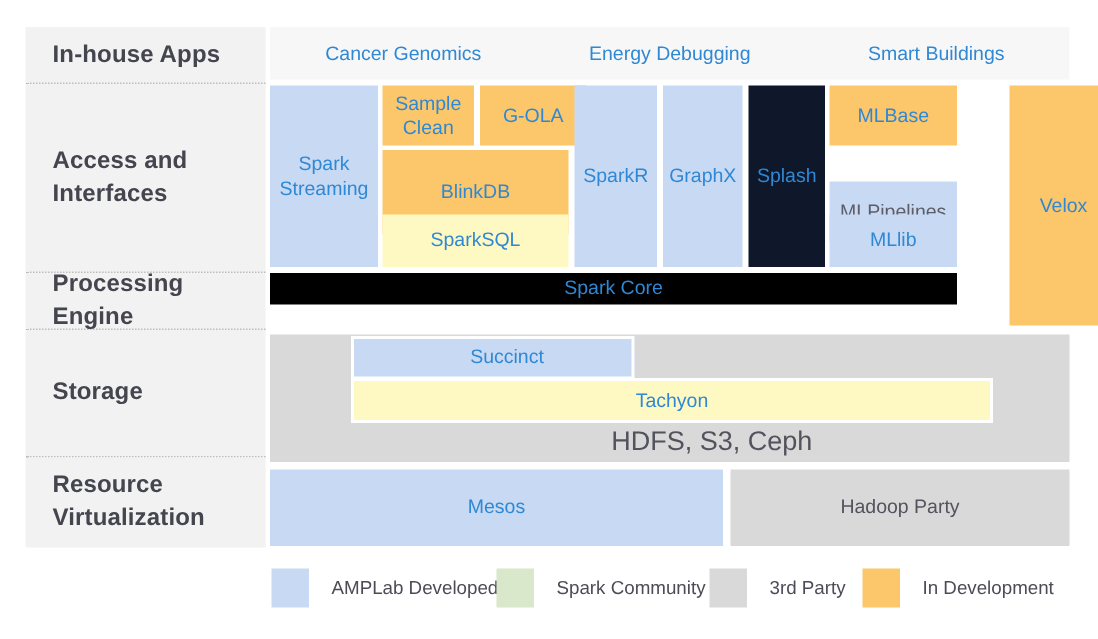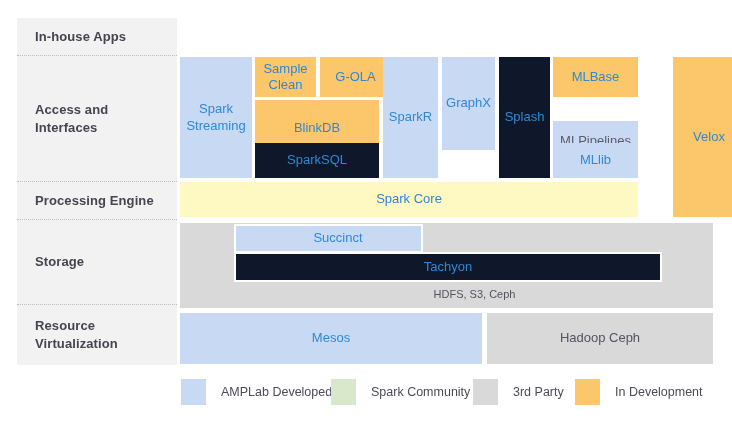--- a/index.html
+++ b/index.html
@@ -9,21 +9,21 @@
     width: 732px; height: 426px; position: relative; overflow: hidden;
   }
   #stack { position: absolute; inset: 0; width: 732px; height: 426px; }
 
   
   .side-row {
     position: absolute; left: 17px; width: 160px;
     background: #f2f2f2;
     display: flex; align-items: center;
     padding-left: 18px; padding-right: 8px;
-    font-size: 13px; font-weight: bold; color: #45454f;
+    font-size: 16px; font-weight: bold; color: #45454f;
     line-height: 1.35; letter-spacing: 0.1px;
   }
   .side-row.dotted { border-bottom: 1px dotted #bdbdbd; }
 
   
   #apps-strip {
     position: absolute; left: 180px; top: 18px; width: 533px; height: 35px;
     background: #f7f7f7; display: flex;
   }
   .app-cell {
@@ -37,21 +37,21 @@
     text-align: center; font-size: 13px; color: var(--azure);
     line-height: 1.25; padding: 0 2px;
   }
   .box.dark-label { color: #5d5d68; }
   .box.gray-label { color: #53535e; }
   .white-border { border: 2px solid #ffffff; }
 
   #hdfs-label {
     position: absolute; left: 236px; top: 284px; width: 477px; height: 20px;
     display: flex; align-items: center; justify-content: center;
-    font-size: 11px; color: #53535e;
+    font-size: 18px; color: #53535e;
   }
 
   
   .legend-item {
     position: absolute; top: 379px; height: 26px;
     display: flex; align-items: center; gap: 15px;
     font-size: 12.5px; color: #4c4c58;
   }
   .legend-swatch { width: 25px; height: 26px; flex: 0 0 25px; }
 </style>
@@ -59,43 +59,48 @@
 <body>
 
 <div id="stack">
 
   <div class="side-row dotted" style="top:18px;height:38px">In-house Apps</div>
   <div class="side-row dotted" style="top:56px;height:126px">Access and Interfaces</div>
   <div class="side-row dotted" style="top:182px;height:38px">Processing Engine</div>
   <div class="side-row dotted" style="top:220px;height:85px">Storage</div>
   <div class="side-row" style="top:305px;height:60px">Resource Virtualization</div>
 
+  <div id="apps-strip">
+    <div class="app-cell">Cancer Genomics</div>
+    <div class="app-cell">Energy Debugging</div>
+    <div class="app-cell">Smart Buildings</div>
+  </div>
 
   <div class="box" style="left: 180px; top: 57px; width: 72px; height: 121px; background-color: rgb(200, 217, 243);">Spark Streaming</div>
   <div class="box" style="left: 255px; top: 57px; width: 61px; height: 40px; background-color: rgb(252, 199, 106);">Sample Clean</div>
   <div class="box" style="left: 320px; top: 57px; width: 71px; height: 40px; background-color: rgb(252, 199, 106);">G-OLA</div>
   <div class="box" style="left: 255px; top: 100px; width: 124px; height: 56px; background-color: rgb(252, 199, 106);">BlinkDB</div>
-  <div class="box" style="left: 255px; top: 143px; width: 124px; height: 35px; background-color: #0f172a; text-align: right;">SparkSQL</div>
+  <div class="box" style="left: 255px; top: 143px; width: 124px; height: 35px; background-color: #fef9c3; text-align: right;">SparkSQL</div>
   <div class="box" style="left: 383px; top: 57px; width: 55px; height: 121px; background-color: rgb(200, 217, 243);">SparkR</div>
-  <div class="box" style="left: 442px; top: 57px; width: 53px; height: 93px; background-color: rgb(200, 217, 243);">GraphX</div>
+  <div class="box" style="left: 442px; top: 57px; width: 53px; height: 121px; background-color: rgb(200, 217, 243);">GraphX</div>
   <div class="box" style="left: 499px; top: 57px; width: 51px; height: 121px; background-color: #0f172a;">Splash</div>
   <div class="box" style="left: 553px; top: 57px; width: 85px; height: 40px; background-color: rgb(252, 199, 106);">MLBase</div>
   <div class="box dark-label" style="left: 553px; top: 100px; width: 85px; height: 40px; background-color: rgb(200, 217, 243); margin-top: 21px;">MLPipelines</div>
   <div class="box" style="left: 553px; top: 143px; width: 85px; height: 35px; background-color: rgb(200, 217, 243); text-align: center;">MLlib</div>
   <div class="box" style="left: 641px; top: 57px; width: 72px; height: 160px; background-color: rgb(252, 199, 106); margin-left: 32px;">Velox</div>
 
-  <div class="box" style="left: 180px; top: 182px; width: 458px; height: 35px; background-color: #fef9c3;">Spark Core</div>
+  <div class="box" style="left: 180px; top: 182px; width: 458px; height: 21px; background-color: #000000;">Spark Core</div>
 
   <div class="box" style="left: 180px; top: 223px; width: 533px; height: 85px; background-color: rgb(217, 217, 217);"></div>
   <div class="box white-border" style="left: 234px; top: 224px; width: 189px; height: 29px; background-color: rgb(200, 217, 243); padding-left: 21px;">Succinct</div>
-  <div class="box white-border" style="left: 234px; top: 252px; width: 428px; height: 30px; background-color: #0f172a; text-align: center;">Tachyon</div>
+  <div class="box white-border" style="left: 234px; top: 252px; width: 428px; height: 30px; background-color: #fef9c3; text-align: center;">Tachyon</div>
   <div id="hdfs-label">HDFS, S3, Ceph</div>
 
   <div class="box" style="left: 180px; top: 313px; width: 302px; height: 51px; background-color: rgb(200, 217, 243);">Mesos</div>
-  <div class="box gray-label" style="left: 487px; top: 313px; width: 226px; height: 51px; background-color: rgb(217, 217, 217);">Hadoop Ceph</div>
+  <div class="box gray-label" style="left: 487px; top: 313px; width: 226px; height: 51px; background-color: rgb(217, 217, 217);">Hadoop Party</div>
 
   <div class="legend-item" style="left:181px">
     <span class="legend-swatch" style="background-color: rgb(200, 217, 243);"></span>
     <span>AMPLab Developed</span>
   </div>
   <div class="legend-item" style="left:331px">
     <span class="legend-swatch" style="background-color: rgb(217, 232, 202);"></span>
     <span>Spark Community</span>
   </div>
   <div class="legend-item" style="left:473px">

